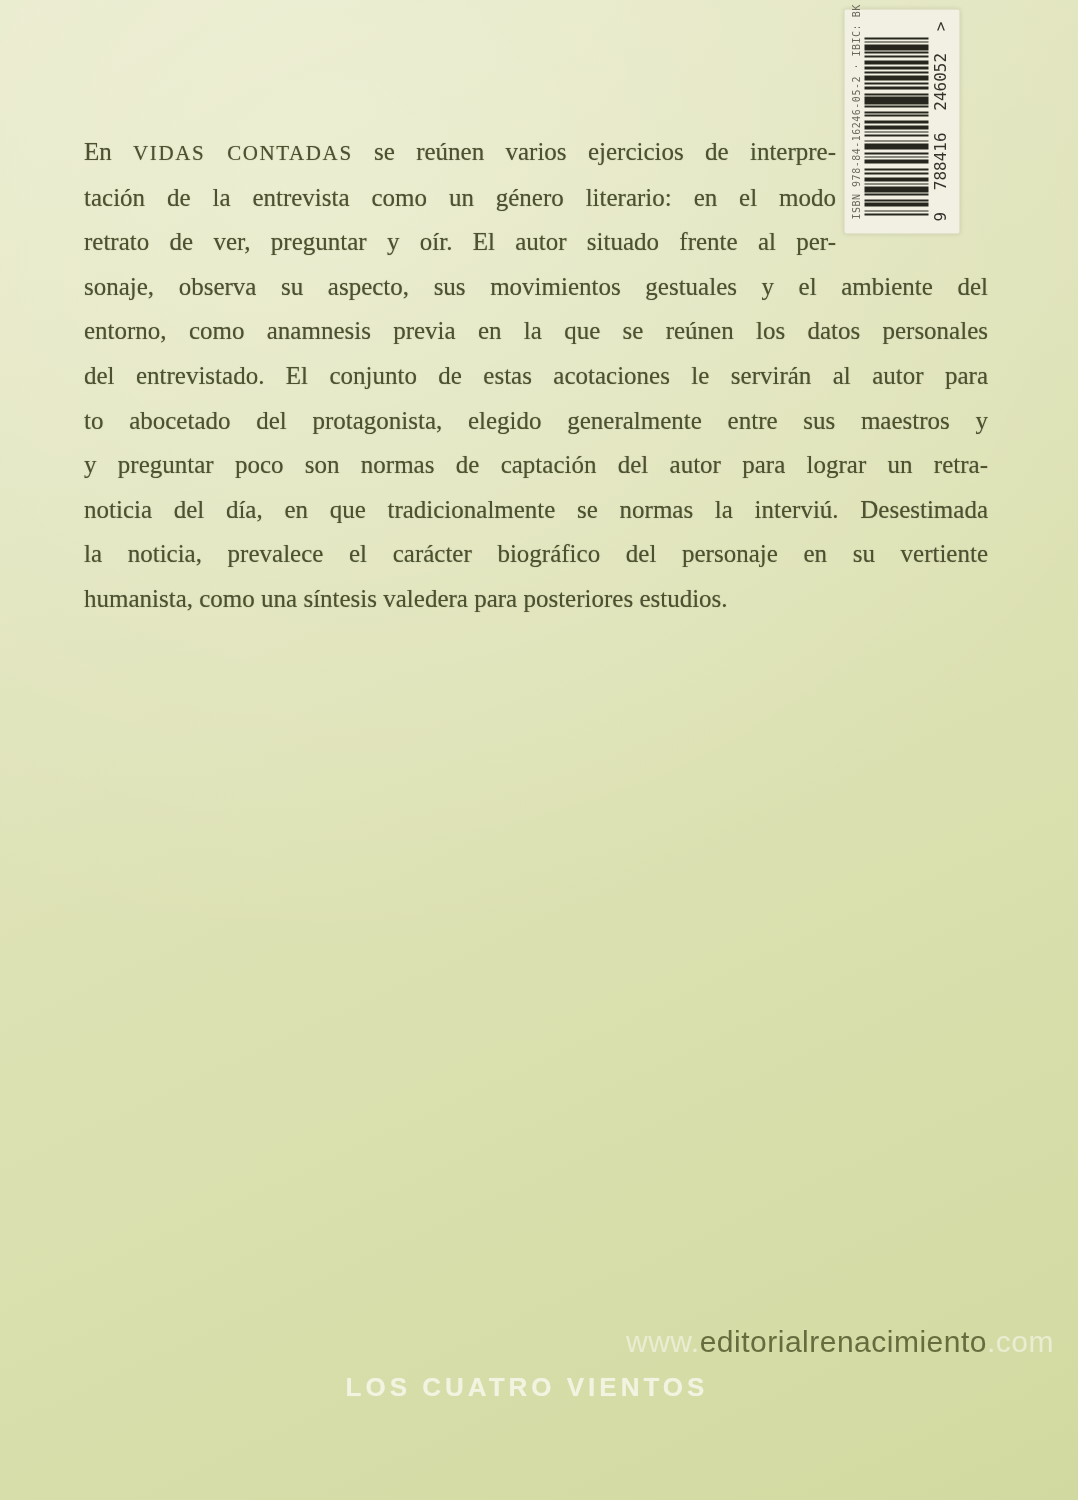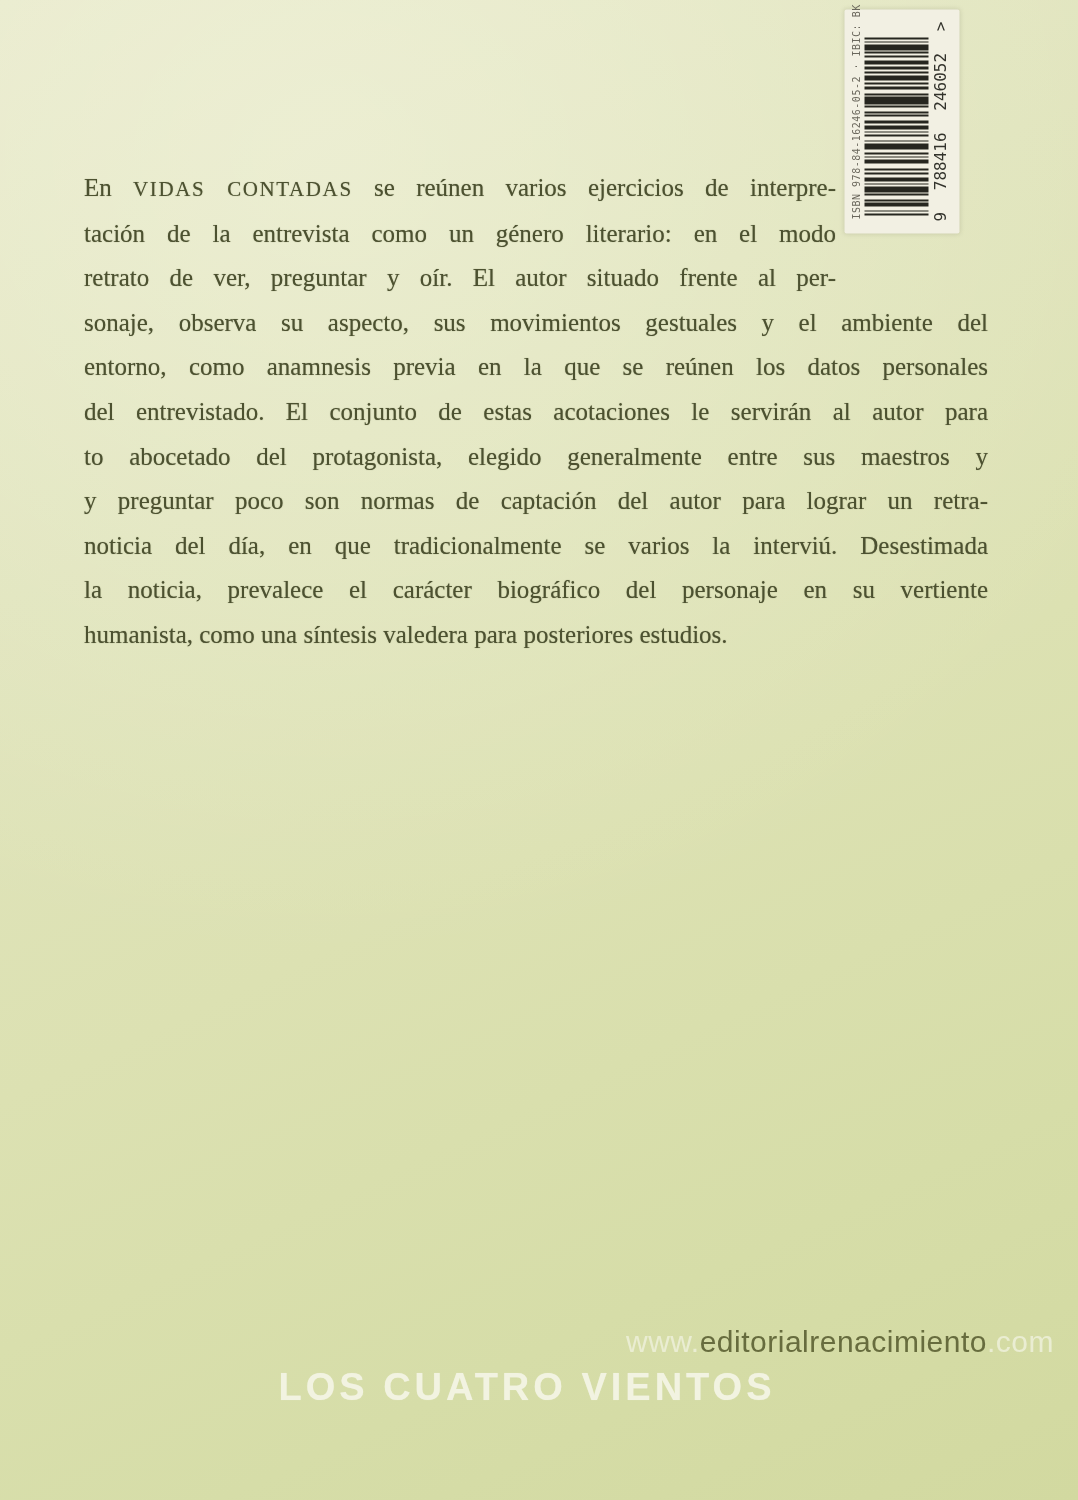--- a/index.html
+++ b/index.html
@@ -9,21 +9,20 @@
     background:
       radial-gradient(ellipse 140% 90% at 30% 10%, rgba(255,255,245,0.30), rgba(255,255,245,0) 60%),
       linear-gradient(155deg, #e7e9c9 0%, #e0e4bc 30%, #dce1b2 55%, #d6dda8 80%, #d2d9a0 100%);
   }
   
   .blurb {
     position:absolute; left:84px; top:130px; width:904px;
     font-family:"Liberation Serif", serif;
     font-size:25px; line-height:44.6px; color:#4c5130;
     text-shadow:0 0 1px rgba(76,81,48,0.55);
-    margin-top:36px;
   }
   .line { text-align:justify; text-align-last:justify; width:904px; }
   .line.narrow { width:752px; }
   .line.last { text-align-last:left; }
   .sc { font-size:0.84em; letter-spacing:1.6px; }
   
   .barcode-wrap {
     position:absolute; left:790px; top:64px; width:224px; height:115px;
     transform:rotate(-90deg);
     background:#f2f0e3; border-radius:2px;
@@ -52,39 +51,39 @@
   .footer.website { top:1326px;text-align:right; }
   .footer.collection-row { top:1370px; }
   .website-text {
     font-family:"Liberation Sans", sans-serif;
     font-size:30px; letter-spacing:0.5px; line-height:32px;
   }
   .website-text .lite { color:#eaedd2; }
   .website-text .dark { color:#676c3e; }
   .collection-name {
     font-family:"Liberation Sans", sans-serif; font-weight:bold;
-    font-size:38px; letter-spacing:4px; color:#f2f3e1; line-height:34px;
+    font-size:26px; letter-spacing:4px; color:#f2f3e1; line-height:34px;
     text-shadow:0 0 1px rgba(242,243,225,0.6);
   }
 </style>
 </head>
 <body>
 
 <div class="cover">
 
   <div class="blurb">
     <div class="line narrow"><span>En </span><span class="sc">VIDAS CONTADAS</span><span> se reúnen varios ejercicios de interpre-</span></div>
     <div class="line narrow">tación de la entrevista como un género literario: en el modo</div>
     <div class="line narrow">retrato de ver, preguntar y oír. El autor situado frente al per-</div>
     <div class="line">sonaje, observa su aspecto, sus movimientos gestuales y el ambiente del</div>
     <div class="line">entorno, como anamnesis previa en la que se reúnen los datos personales</div>
     <div class="line">del entrevistado. El conjunto de estas acotaciones le servirán al autor para</div>
     <div class="line">to abocetado del protagonista, elegido generalmente entre sus maestros y</div>
     <div class="line">y preguntar poco son normas de captación del autor para lograr un retra-</div>
-    <div class="line">noticia del día, en que tradicionalmente se varios la interviú. Desestimada</div>
+    <div class="line">noticia del día, en que tradicionalmente se normas la interviú. Desestimada</div>
     <div class="line">la noticia, prevalece el carácter biográfico del personaje en su vertiente</div>
     <div class="line last">humanista, como una síntesis valedera para posteriores estudios.</div>
   </div>
 
   <div class="barcode-wrap">
     <div class="isbn-line">ISBN 978-84-16246-05-2 · IBIC: BK</div>
     <div class="bars">
         <span style="width:1.8px"></span>
         <i style="width:1.8px"></i>
         <span style="width:1.8px"></span>

